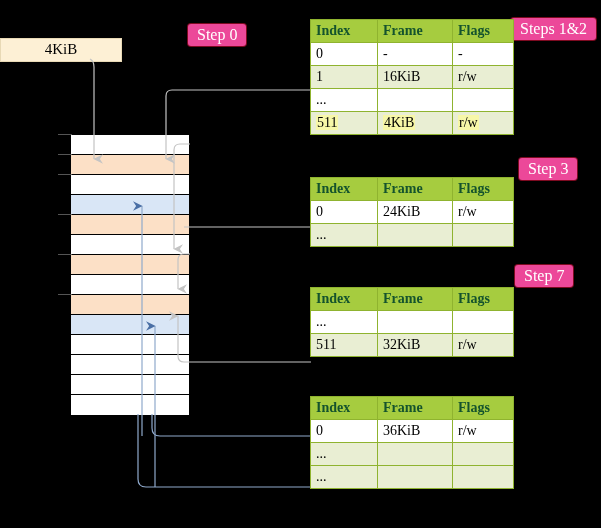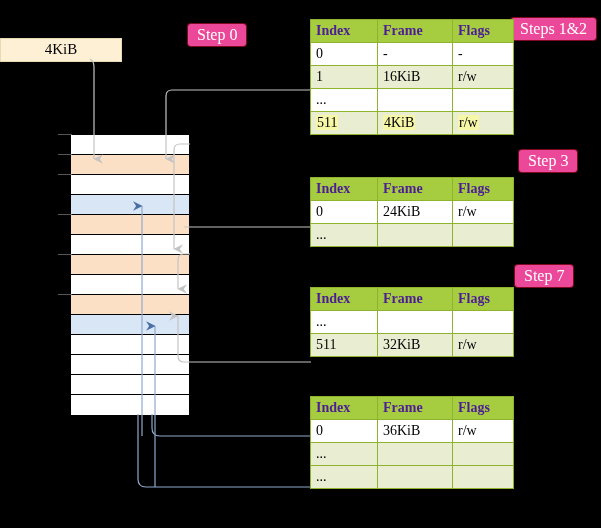--- a/index.html
+++ b/index.html
@@ -63,21 +63,21 @@
     font-size:14px;
     box-sizing:border-box;
   }
   .ptable table{
     border-collapse:collapse;
     width:100%;
     table-layout:fixed;
   }
   .ptable th{
     background:#a6cc3f;
-    color:#4c1d95;
+    color:#14532d;
     font-weight:bold;
     text-align:left;
     padding:2px 5px;
     border:1px solid #8fb32f;
     font-size:14px;
     line-height:18px;
   }
   .ptable td{
     border:1px solid #8fb32f;
     padding:2px 5px;
@@ -97,21 +97,21 @@
 </style>
 </head>
 <body>
 
 <div class="stage">
 
   <div class="sizelabel" style="left:0px;top:38px;width:120px;height:22px;">4KiB</div>
 
   <div class="badge" style="left:188px;top:24px;">Step 0</div>
   <div class="badge" style="left:511px;top:18px;">Steps 1&amp;2</div>
-  <div class="badge" style="left:519px;top:150px;text-align:right;">Step 3</div>
+  <div class="badge" style="left:519px;top:158px;text-align:right;">Step 3</div>
   <div class="badge" style="left:515px;top:265px;">Step 7</div>
 
   <div class="memcol" id="memcol" style="left:70px;top:134px;width:120px;height:281px;">
       <div class="memrow" style="height: 20px; background: rgb(255, 255, 255);"></div>
       <div class="memrow" style="height: 20px; background: rgb(252, 224, 198);"></div>
       <div class="memrow" style="height: 20px; background: rgb(255, 255, 255);"></div>
       <div class="memrow" style="height: 20px; background: rgb(217, 230, 246);"></div>
       <div class="memrow" style="height: 20px; background: rgb(252, 224, 198);"></div>
       <div class="memrow" style="height: 20px; background: rgb(255, 255, 255);"></div>
       <div class="memrow" style="height: 20px; background: rgb(252, 224, 198);"></div>

